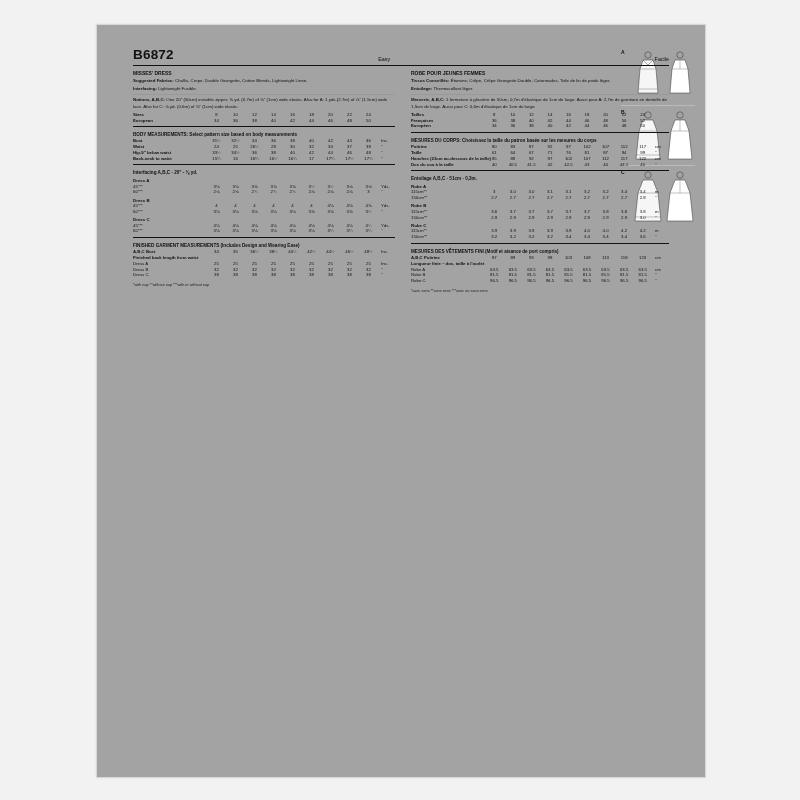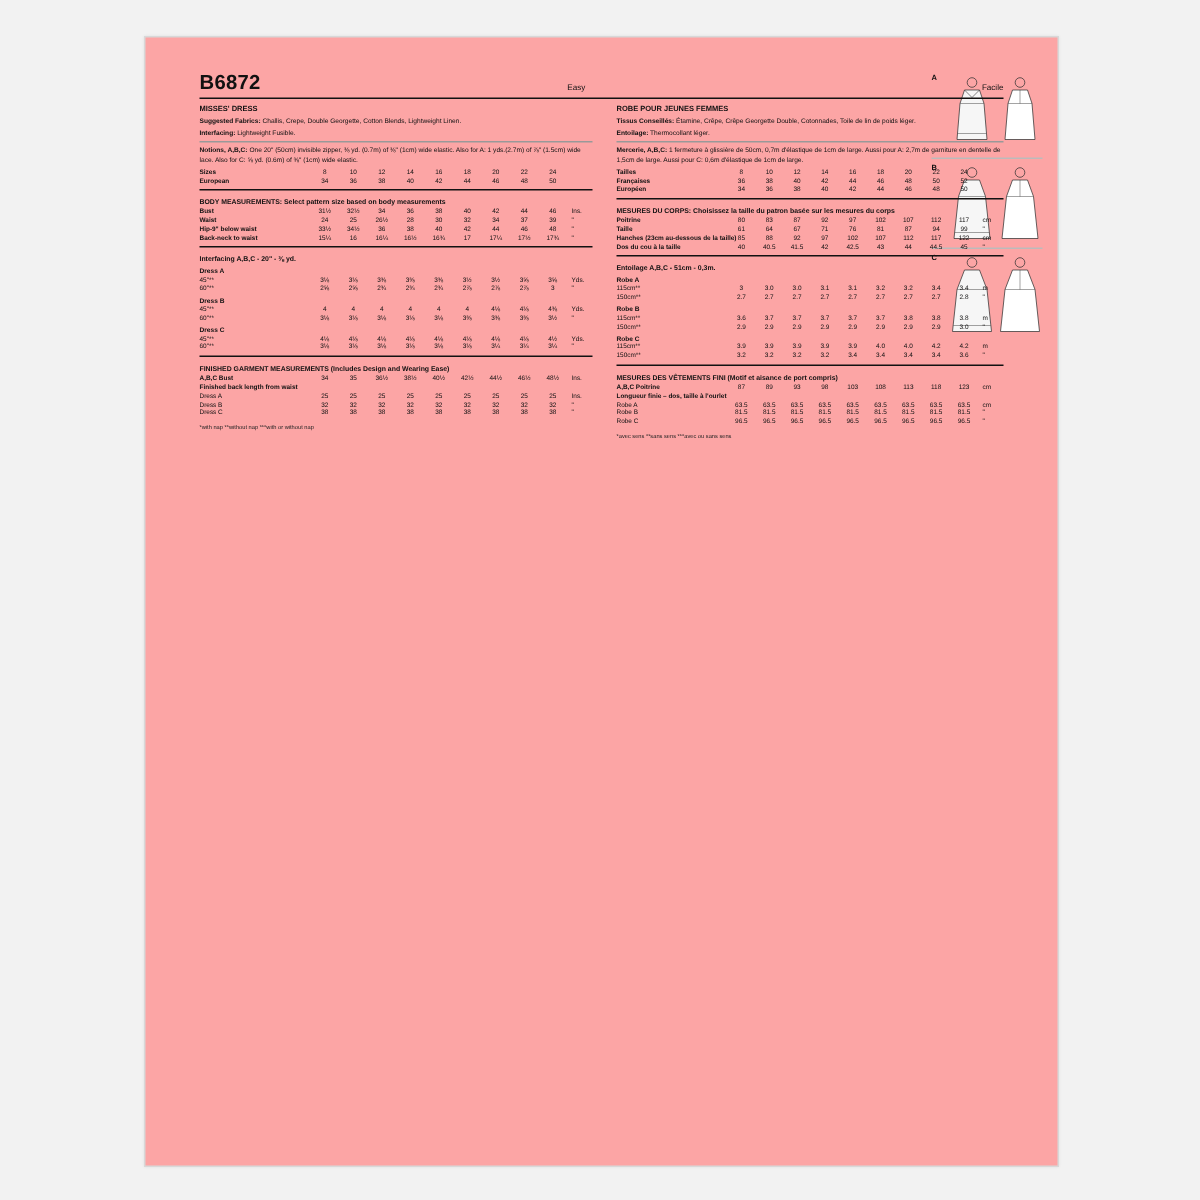--- a/index.html
+++ b/index.html
@@ -1,18 +1,18 @@
 <!DOCTYPE html>
 <html><head>
 <meta charset="utf-8">
 <style>
   html,body{margin:0;padding:0;background:#ffffff;}
   body{width:800px;height:800px;font-family:"Liberation Sans",sans-serif;color:#111;}
   .page{position:relative;width:800px;height:800px;background:#f2f2f2;}
-  .sheet{position:absolute;left:96px;top:24px;width:608px;height:752px;background:#fca5a5;border:1px solid #d8d8d8;box-shadow:0 0 2px rgba(0,0,0,.08);}
+  .sheet{position:absolute;left:96px;top:24px;width:608px;height:752px;background:#a3a3a3;border:1px solid #d8d8d8;box-shadow:0 0 2px rgba(0,0,0,.08);}
   .inner{position:absolute;left:36px;top:22px;width:536px;}
   
   .hdr{display:flex;align-items:flex-end;justify-content:space-between;border-bottom:1px solid #111;padding-bottom:3px;}
   .code{font-weight:bold;font-size:13.5px;letter-spacing:.2px;}
   .easy{font-size:5.4px;margin-left:-60px;}
   .facile{font-size:5.4px;}
   
   .cols{display:flex;gap:0;margin-top:4px;}
   .colL{width:262px;padding-right:8px;}
   .colR{width:258px;padding-left:8px;border-left:0;}

